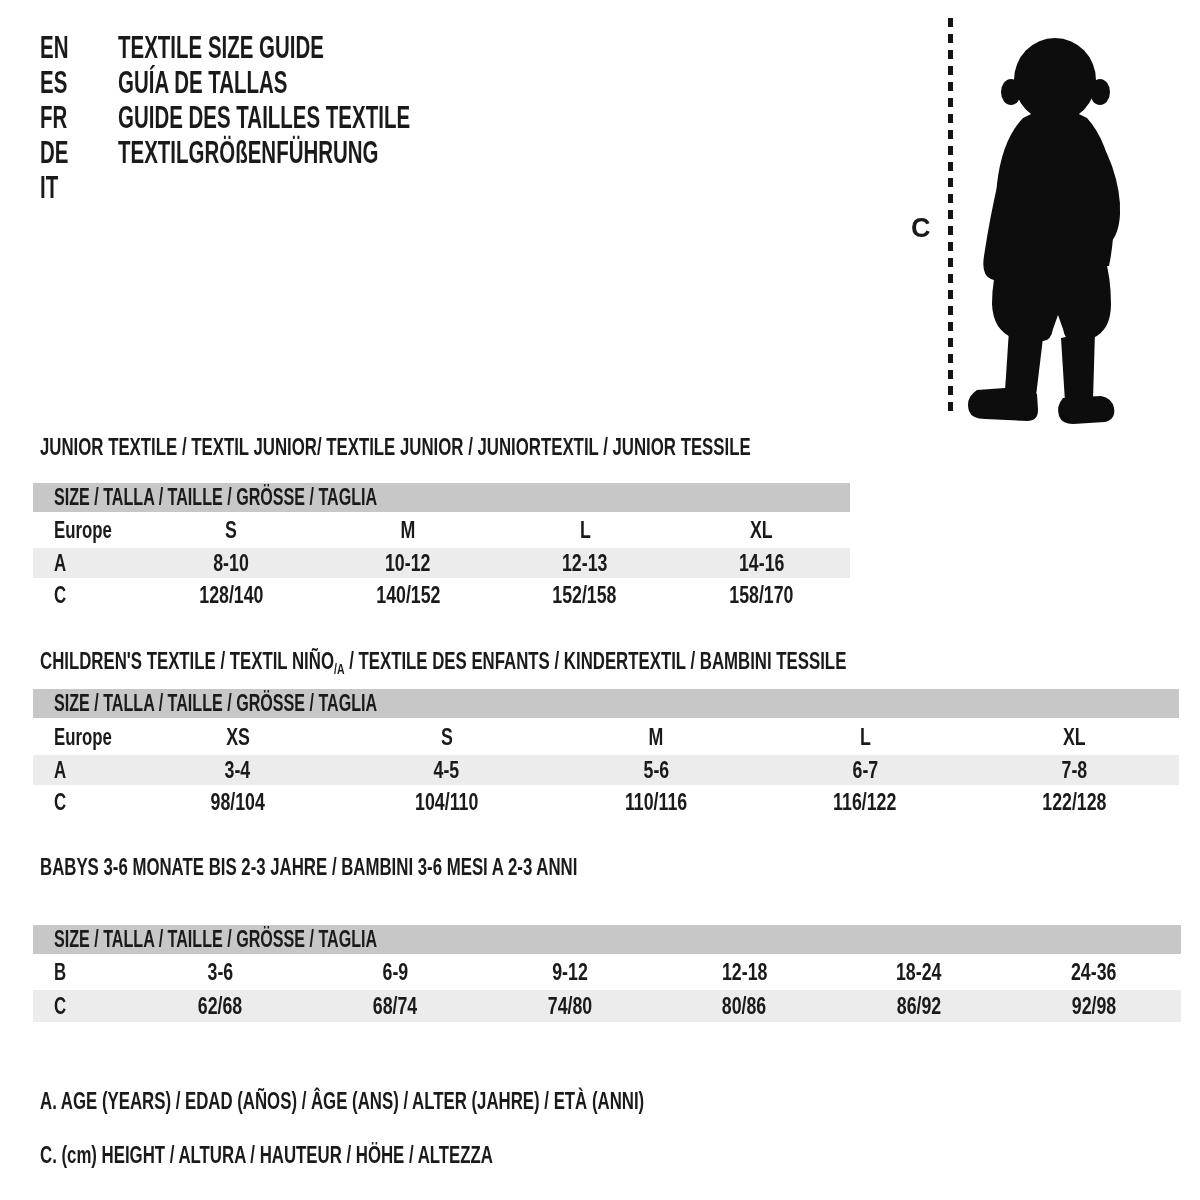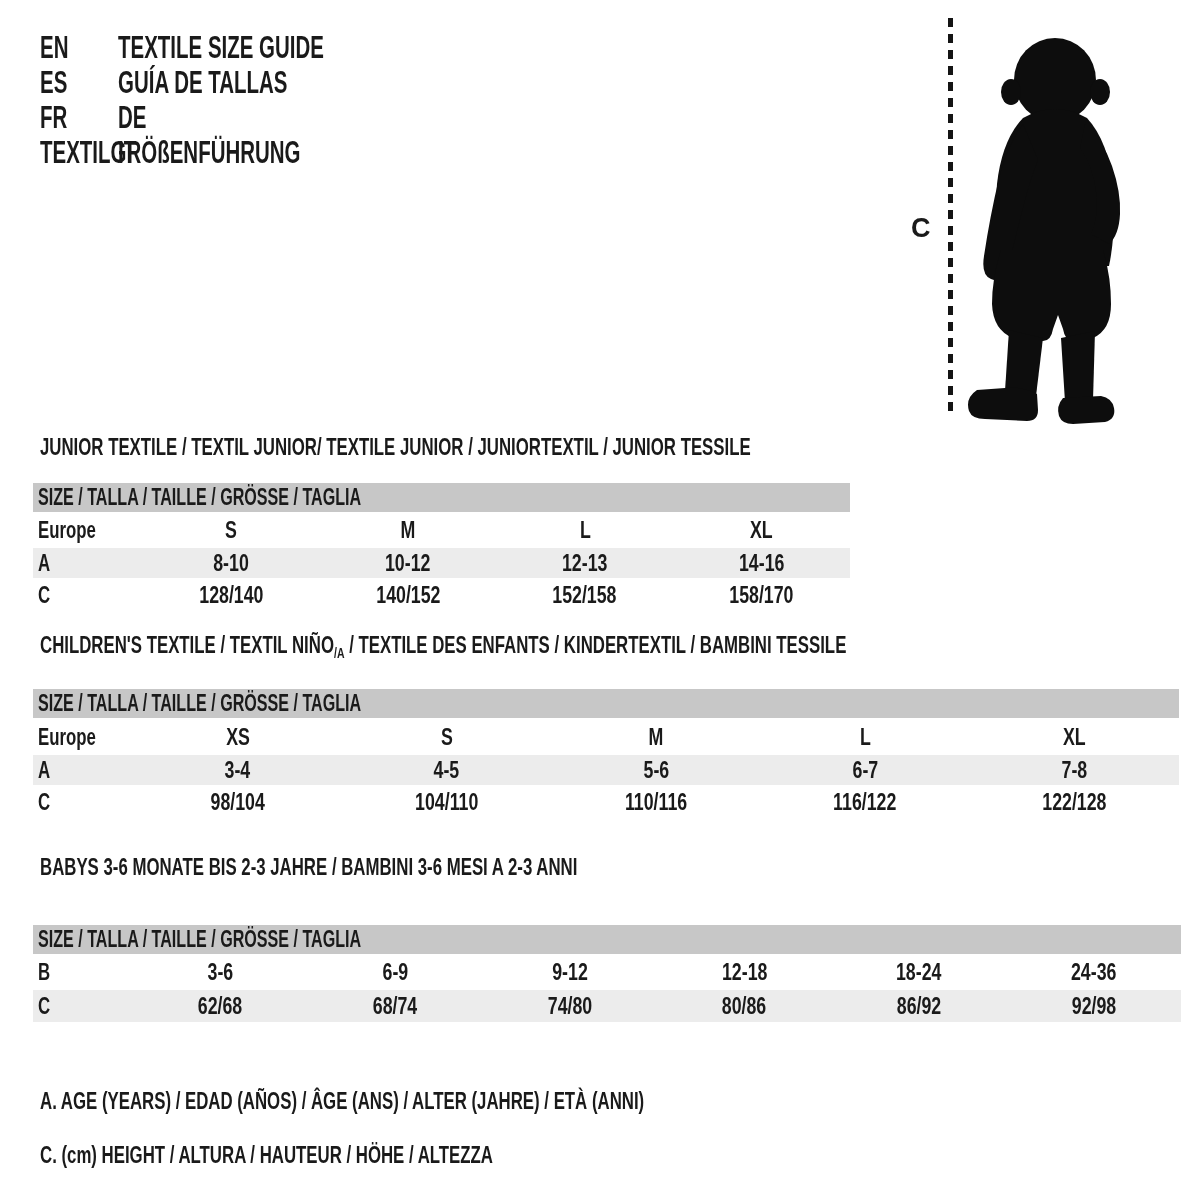--- a/index.html
+++ b/index.html
@@ -26,40 +26,41 @@
   
   .sec-title { font-size: 24px; line-height: 26px; }
   .sec-title-2l { font-size: 24px; line-height: 35px; }
   .sub-a { font-size: 15px; vertical-align: -5px; }
 
   table.size-table { border-collapse: collapse; table-layout: fixed; }
   table.size-table td {
     padding: 0; vertical-align: middle; text-align: center;
     white-space: nowrap; overflow: visible; font-size: 24px;
   }
-  table.size-table td.l { text-align: left; padding-left: 5px; }
+  table.size-table td.l { text-align: left; padding-left: 21px; }
   tr.band td { background: #c7c7c7; font-size: 23px; }
   tr.altrow td { background: #ececec; }
 
   
   .legend-line { font-size: 24px; line-height: 34px; margin-top: 20px; }
 
   svg.baby { display: block; }
 </style>
 </head>
 <body>
 
 <div class="stage">
 
   <div class="abs lang-grid" style="left:40px; top:30px;">
     <div><span class="cnd c64">EN</span></div>
     <div><span class="cnd c64">TEXTILE SIZE GUIDE</span></div>
     <div><span class="cnd c64">ES</span></div>
     <div><span class="cnd c64">GUÍA DE TALLAS</span></div>
     <div><span class="cnd c64">FR</span></div>
+    <div><span class="cnd c64">GUIDE DES TAILLES TEXTILE</span></div>
     <div><span class="cnd c64">DE</span></div>
     <div><span class="cnd c64">TEXTILGRÖßENFÜHRUNG</span></div>
     <div><span class="cnd c64">IT</span></div>
   </div>
 
   <div class="abs" style="left:905px; top:10px; width:255px; height:410px;">
     <div class="abs dash-line" style="left:43px; top:8px; height:398px;"></div>
     <div class="abs c-label" style="left:6px; top:205px;">C</div>
     <svg class="abs baby" style="left:58px; top:18px;" width="178" height="400" viewBox="0 0 178 400" aria-hidden="true">
       <g fill="#0d0d0d">
@@ -110,21 +111,21 @@
     <tr style="height:34px;">
       <td class="l"><span class="cnd">C</span></td>
       <td><span class="cndc">128/140</span></td>
       <td><span class="cndc">140/152</span></td>
       <td><span class="cndc">152/158</span></td>
       <td><span class="cndc">158/170</span></td>
     </tr>
   </tbody>
     </table>
 
-  <div class="abs sec-title" style="left:40px; top:632px;">
+  <div class="abs sec-title" style="left:40px; top:648px;">
     <span class="cnd"><span>CHILDREN'S TEXTILE / TEXTIL NIÑO</span><span class="sub-a">/A</span><span> / TEXTILE DES ENFANTS / KINDERTEXTIL / BAMBINI TESSILE</span></span>
   </div>
   <table class="abs size-table" style="left:33px; top:689px; width:1146px;">
     <colgroup>
         <col style="width:100px">
         <col>
         <col>
         <col>
         <col>
         <col>

